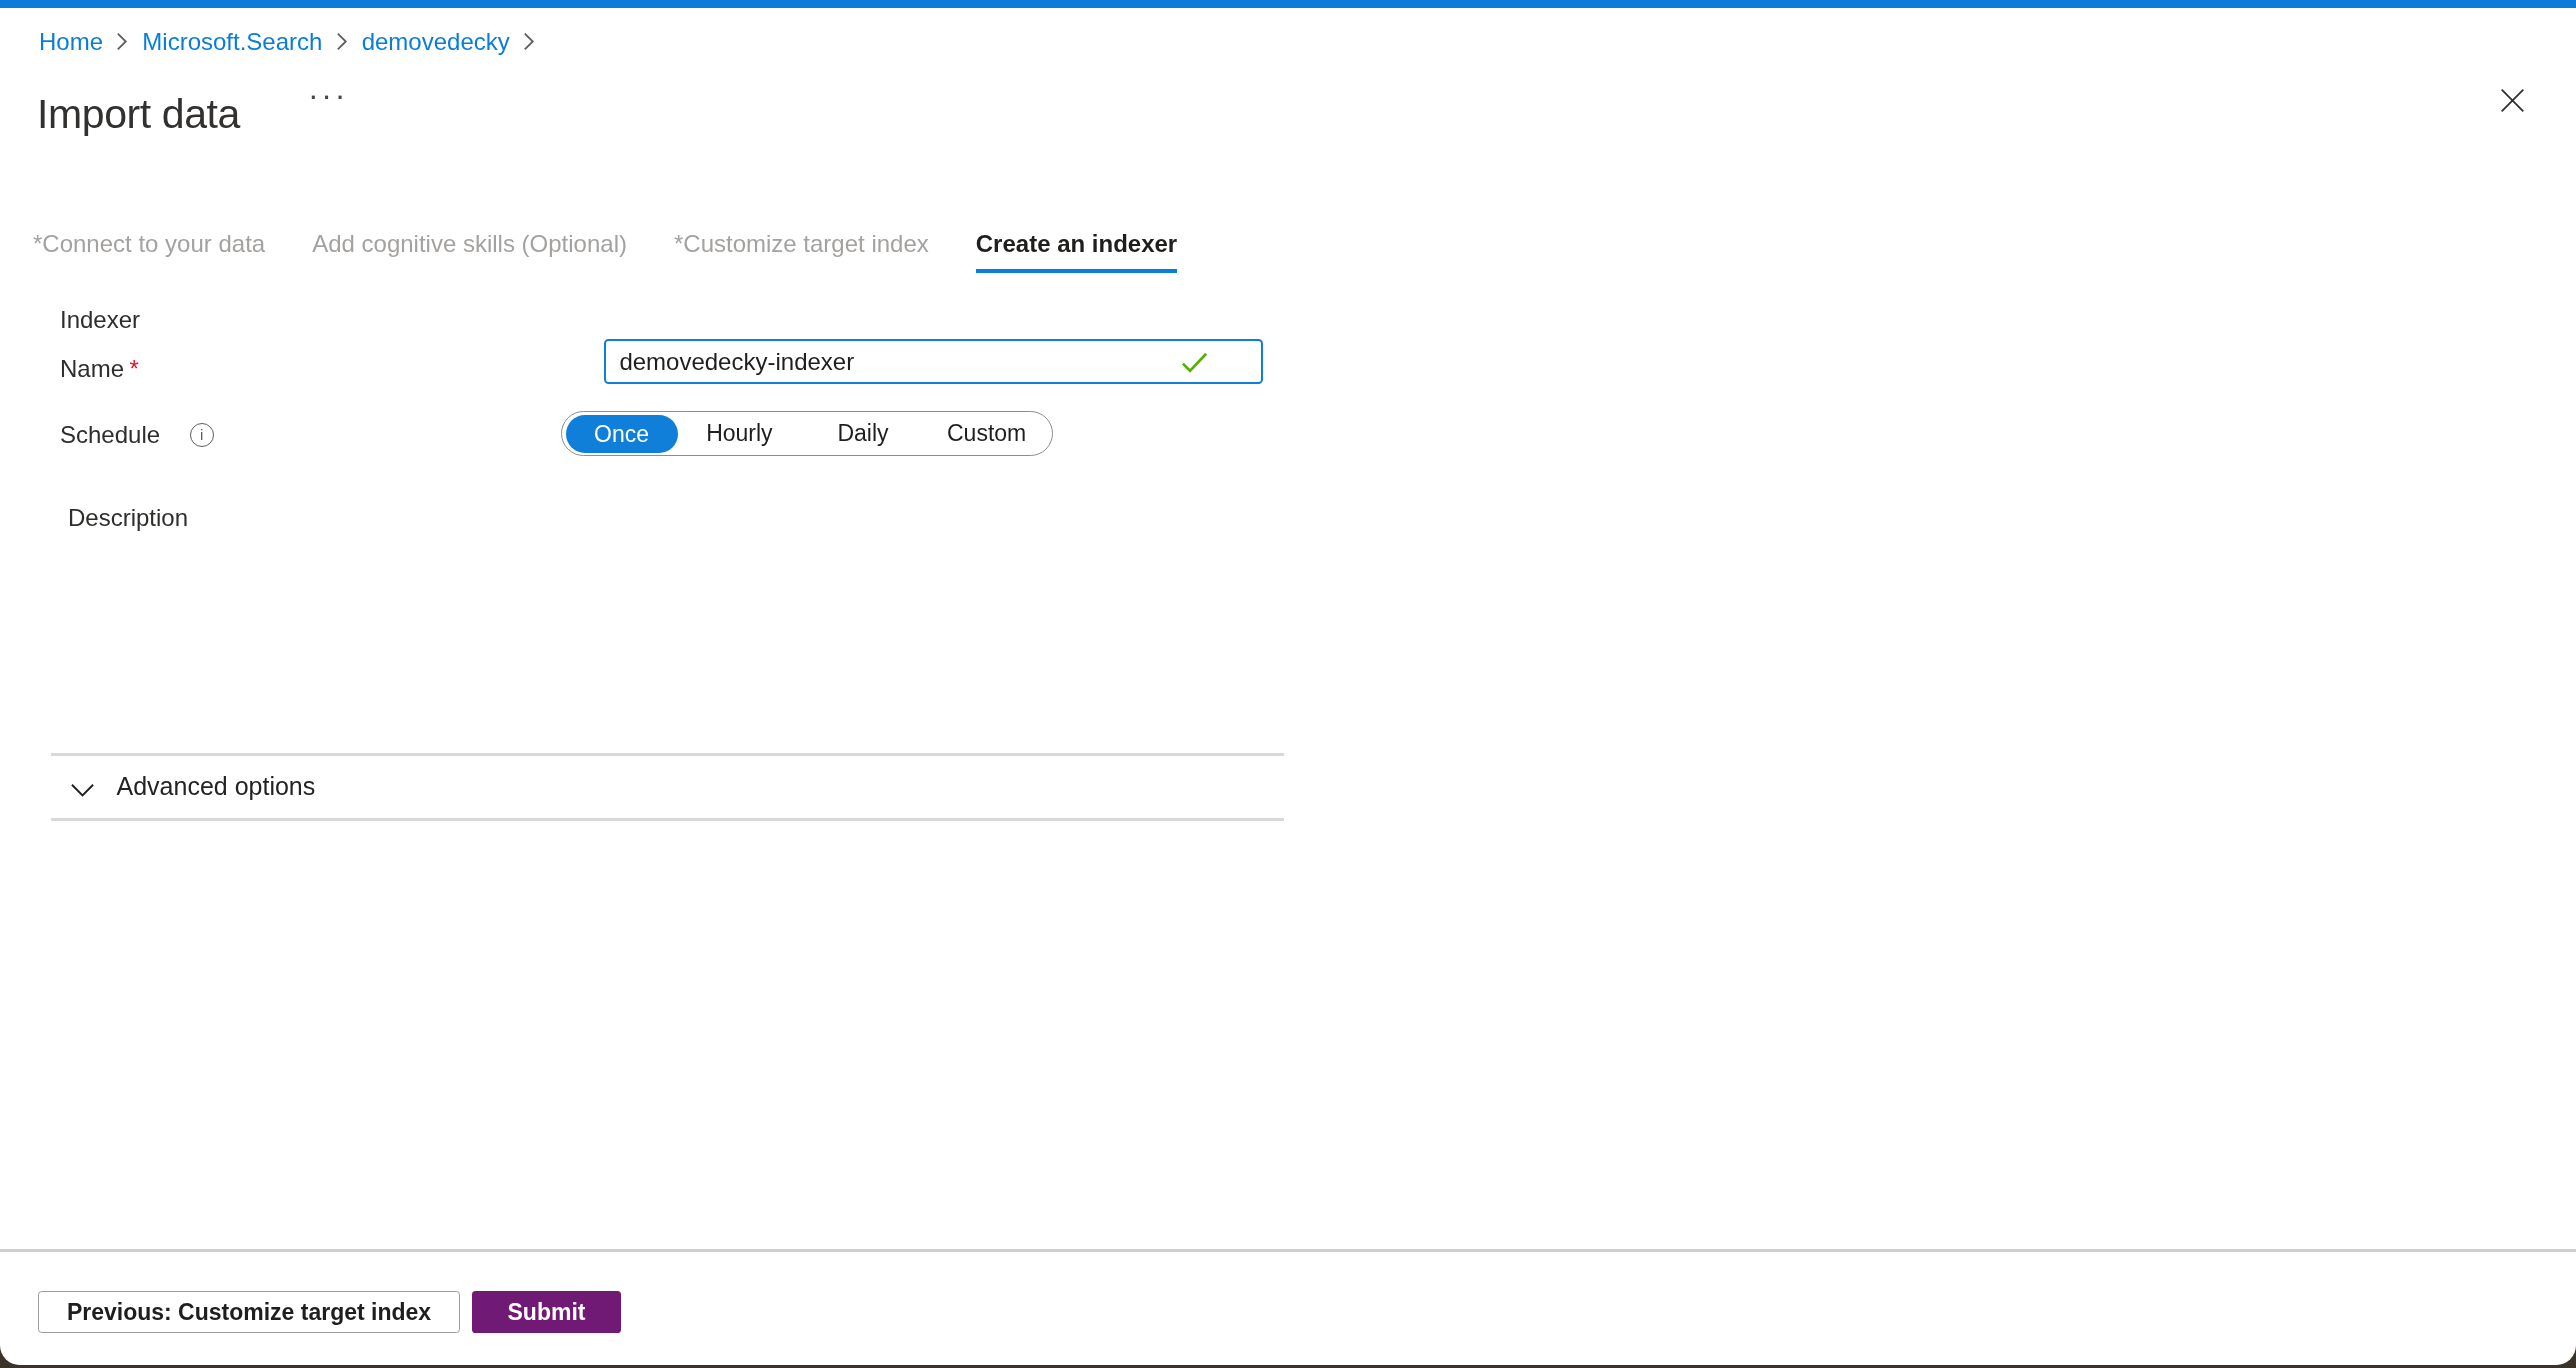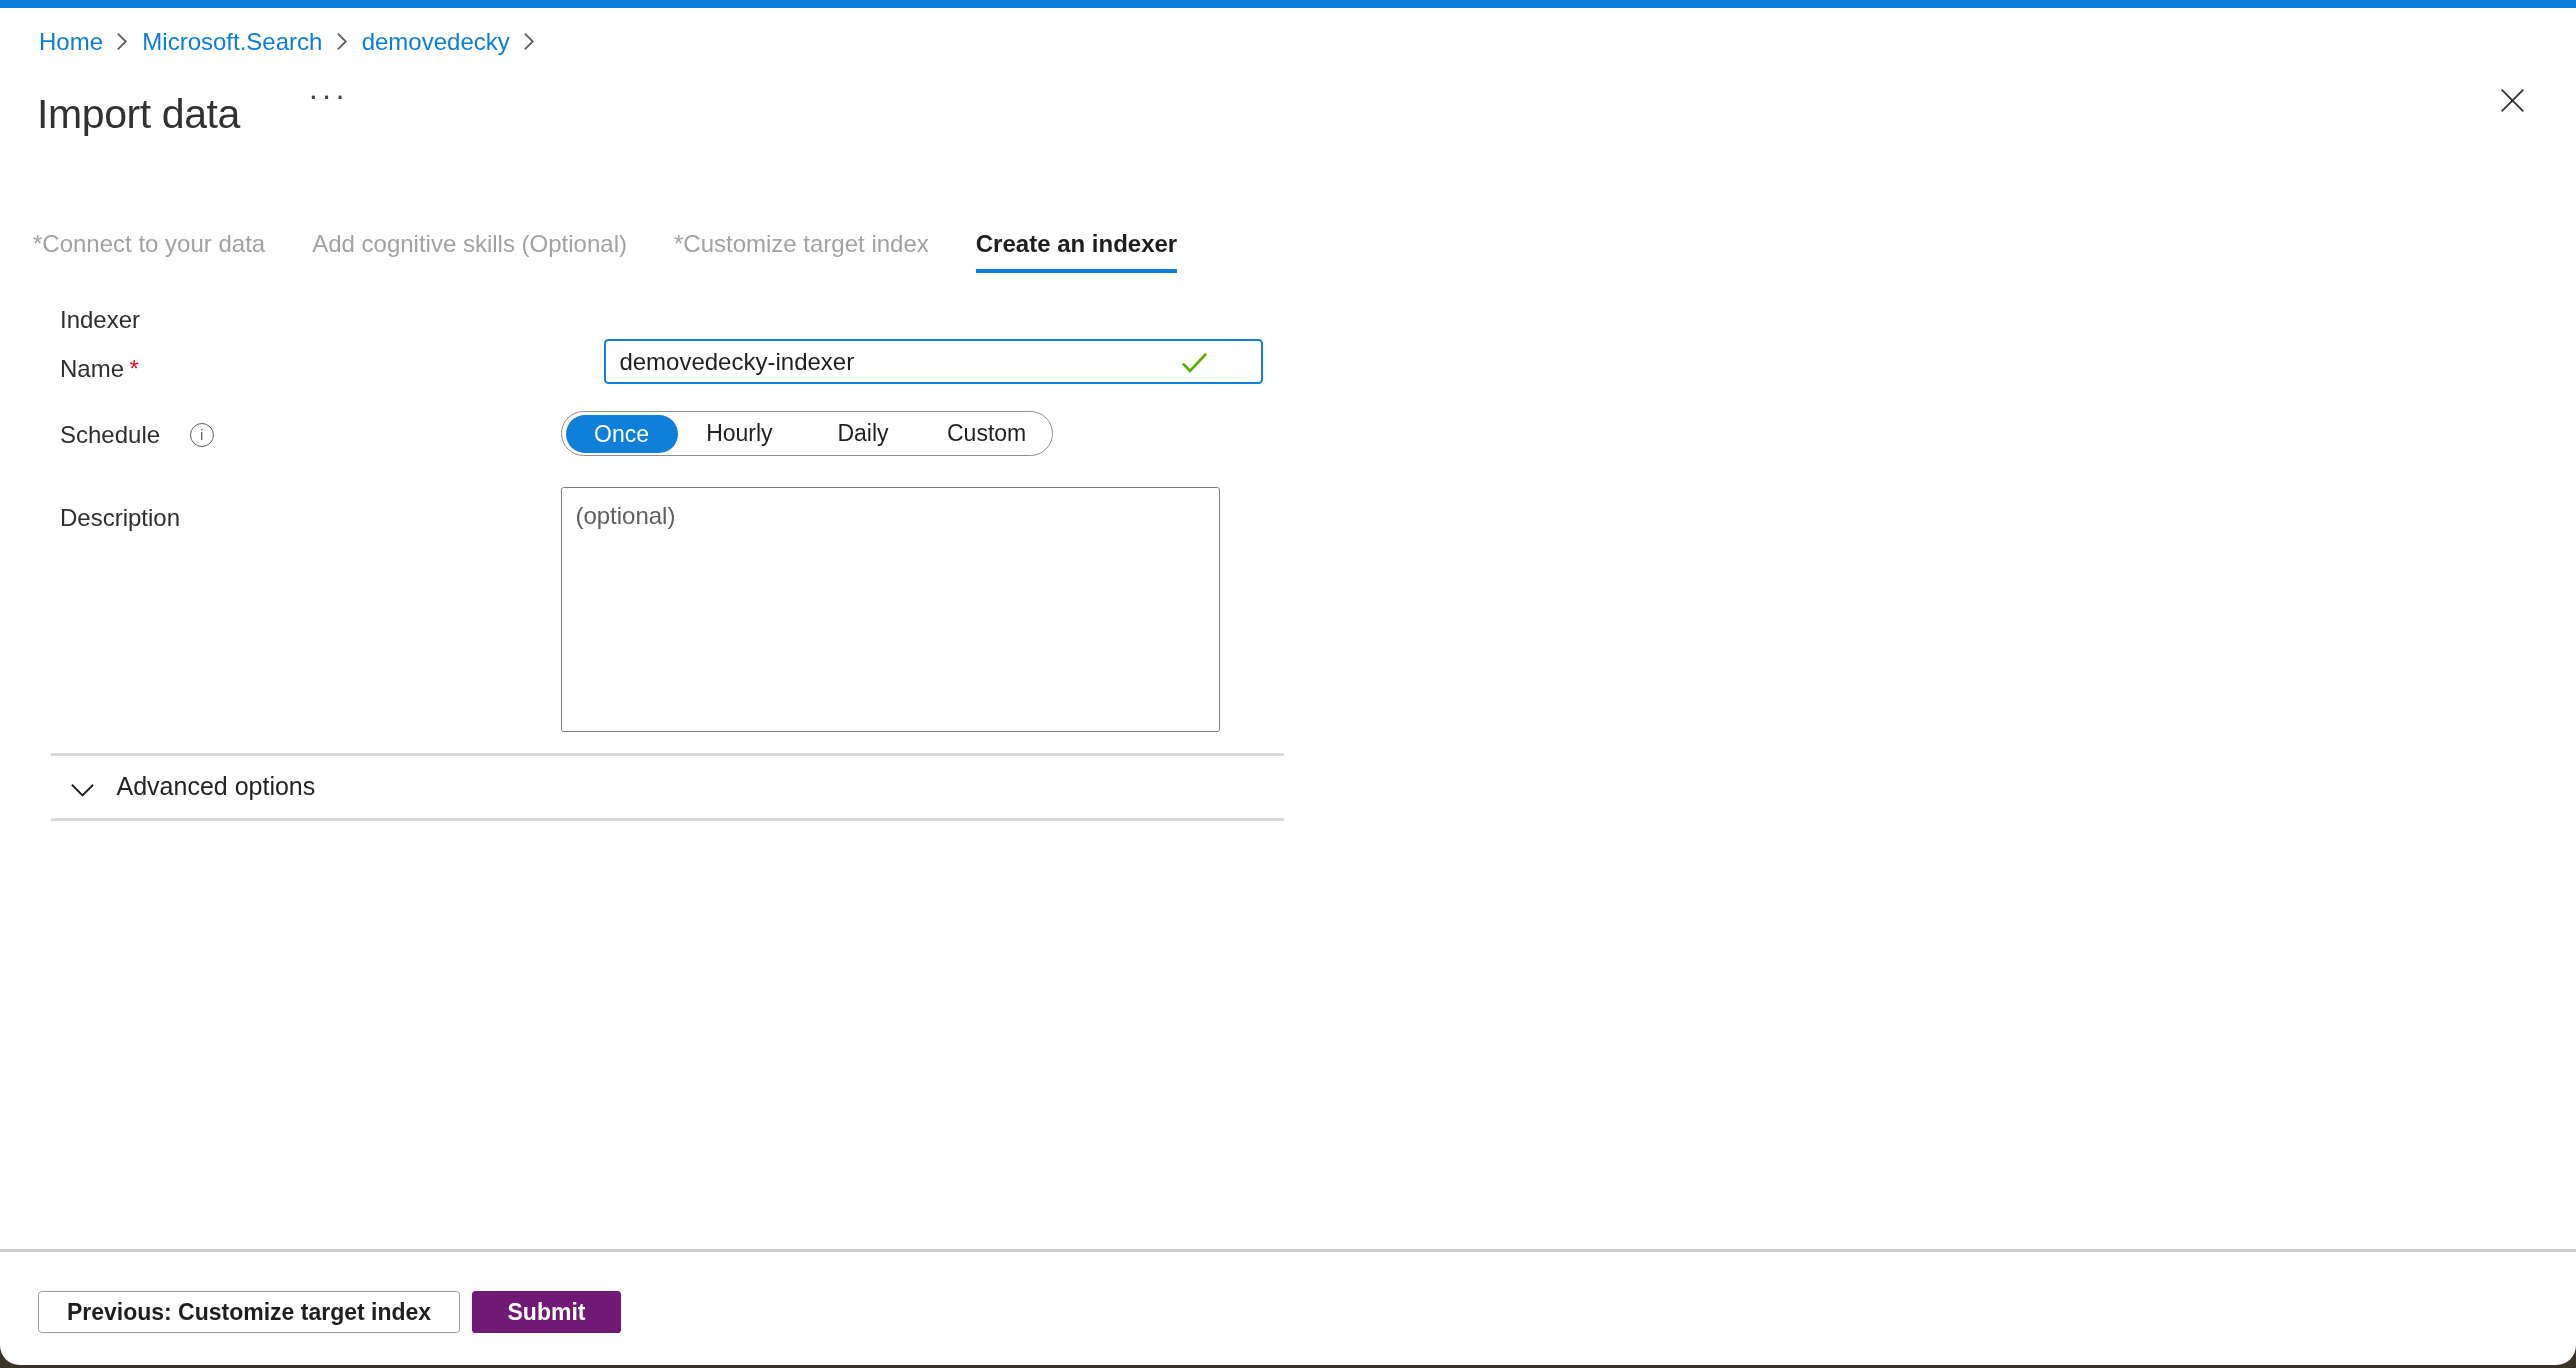--- a/index.html
+++ b/index.html
@@ -52,21 +52,21 @@
     font-size: 24px; line-height: 27px;
   }
   .tab { color: #a4a2a0; padding-bottom: 11.6px; border-bottom: 4.5px solid transparent; cursor: pointer; white-space: nowrap; }
   .tab.active { color: #1f1e1d; font-weight: 600; border-bottom-color: #0b7dd8; }
   
   .form-label { position: absolute; left: 60px; font-size: 24px; color: #2f2e2d; line-height: 29px; }
   .required { color: #e81123; margin-left: 5.4px; }
   .section-label { top: 305px; }
   .name-label { top: 354px; }
   .schedule-label { top: 420px; display: flex; align-items: center; }
-  .desc-label { top: 503px; }
+  .desc-label { top: 503px; margin-left: 8px; }
   .info-icon {
     display: inline-flex; align-items: center; justify-content: center;
     width: 24px; height: 24px; margin-left: 29.5px;
     border: 1.8px solid #5f5d5b; border-radius: 50%;
     font-size: 15px; color: #5f5d5b; font-style: normal;
     cursor: pointer;
   }
   .name-wrap {
     position: absolute; top: 339px; left: 561px;
     width: 659px; height: 45px;
@@ -195,21 +195,20 @@
     <i class="info-icon">i</i>
   </div>
   <div class="schedule-group">
     <div class="seg selected">Once</div>
     <div class="seg">Hourly</div>
     <div class="seg">Daily</div>
     <div class="seg">Custom</div>
   </div>
 
   <div class="form-label desc-label">Description</div>
-  <textarea class="desc-textarea" placeholder="(optional)" style=""></textarea>
 
   <div class="divider divider-1"></div>
   <div class="advanced-row">
     <span>
       <svg width="25" height="15" viewBox="0 0 28 17">
           <polyline points="2,2 14,14 26,2" fill="none" stroke="#201f1e" stroke-width="2.2"></polyline>
         </svg>
     </span>
     <span class="advanced-label">Advanced options</span>
   </div>

